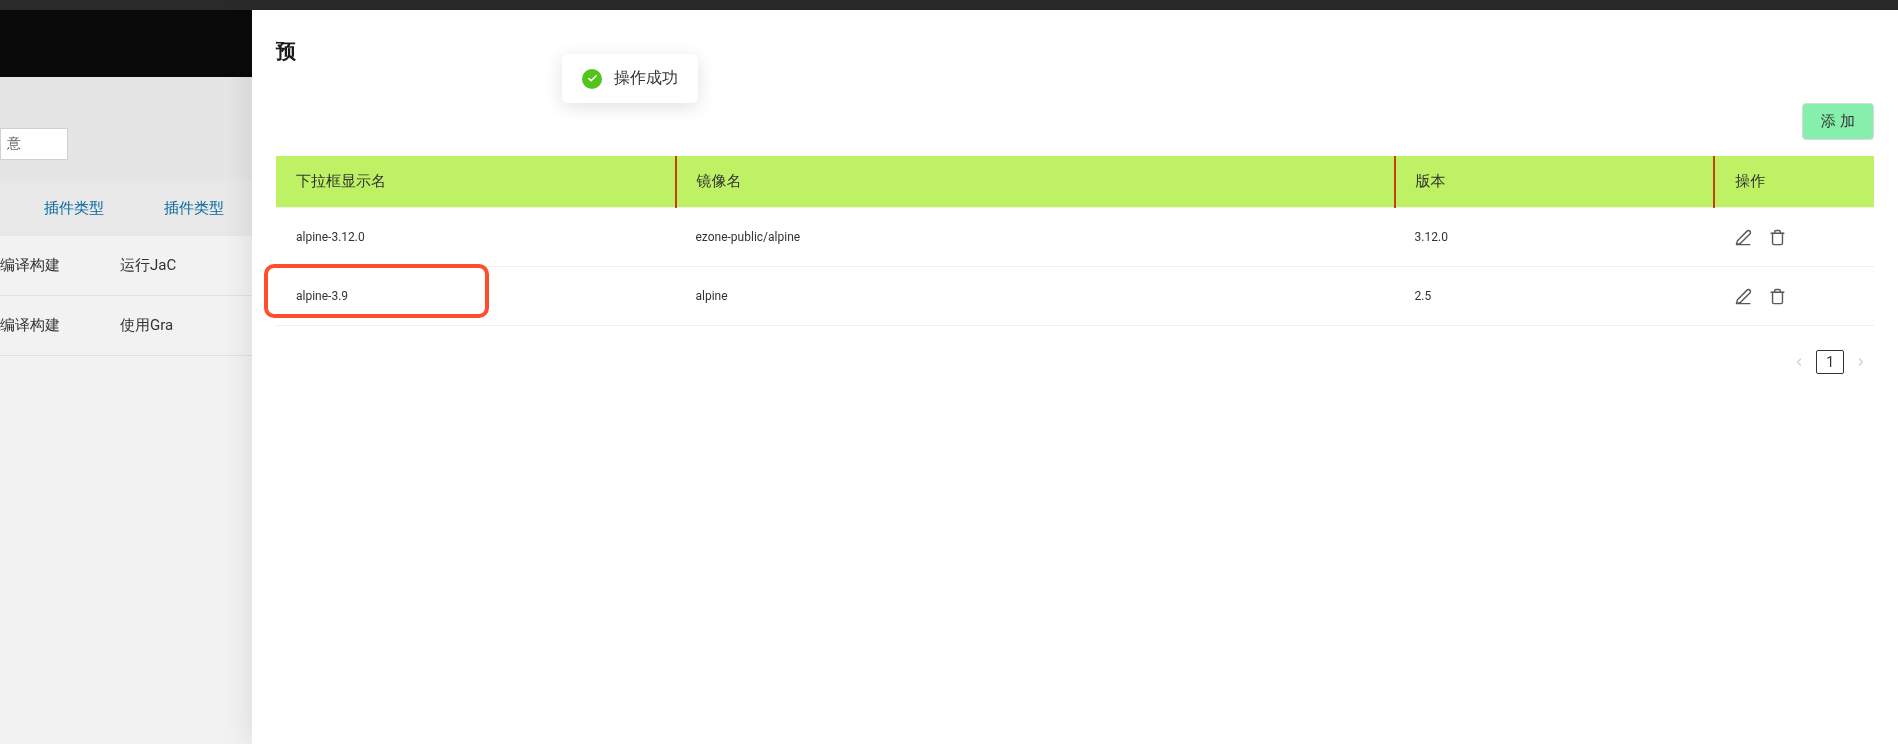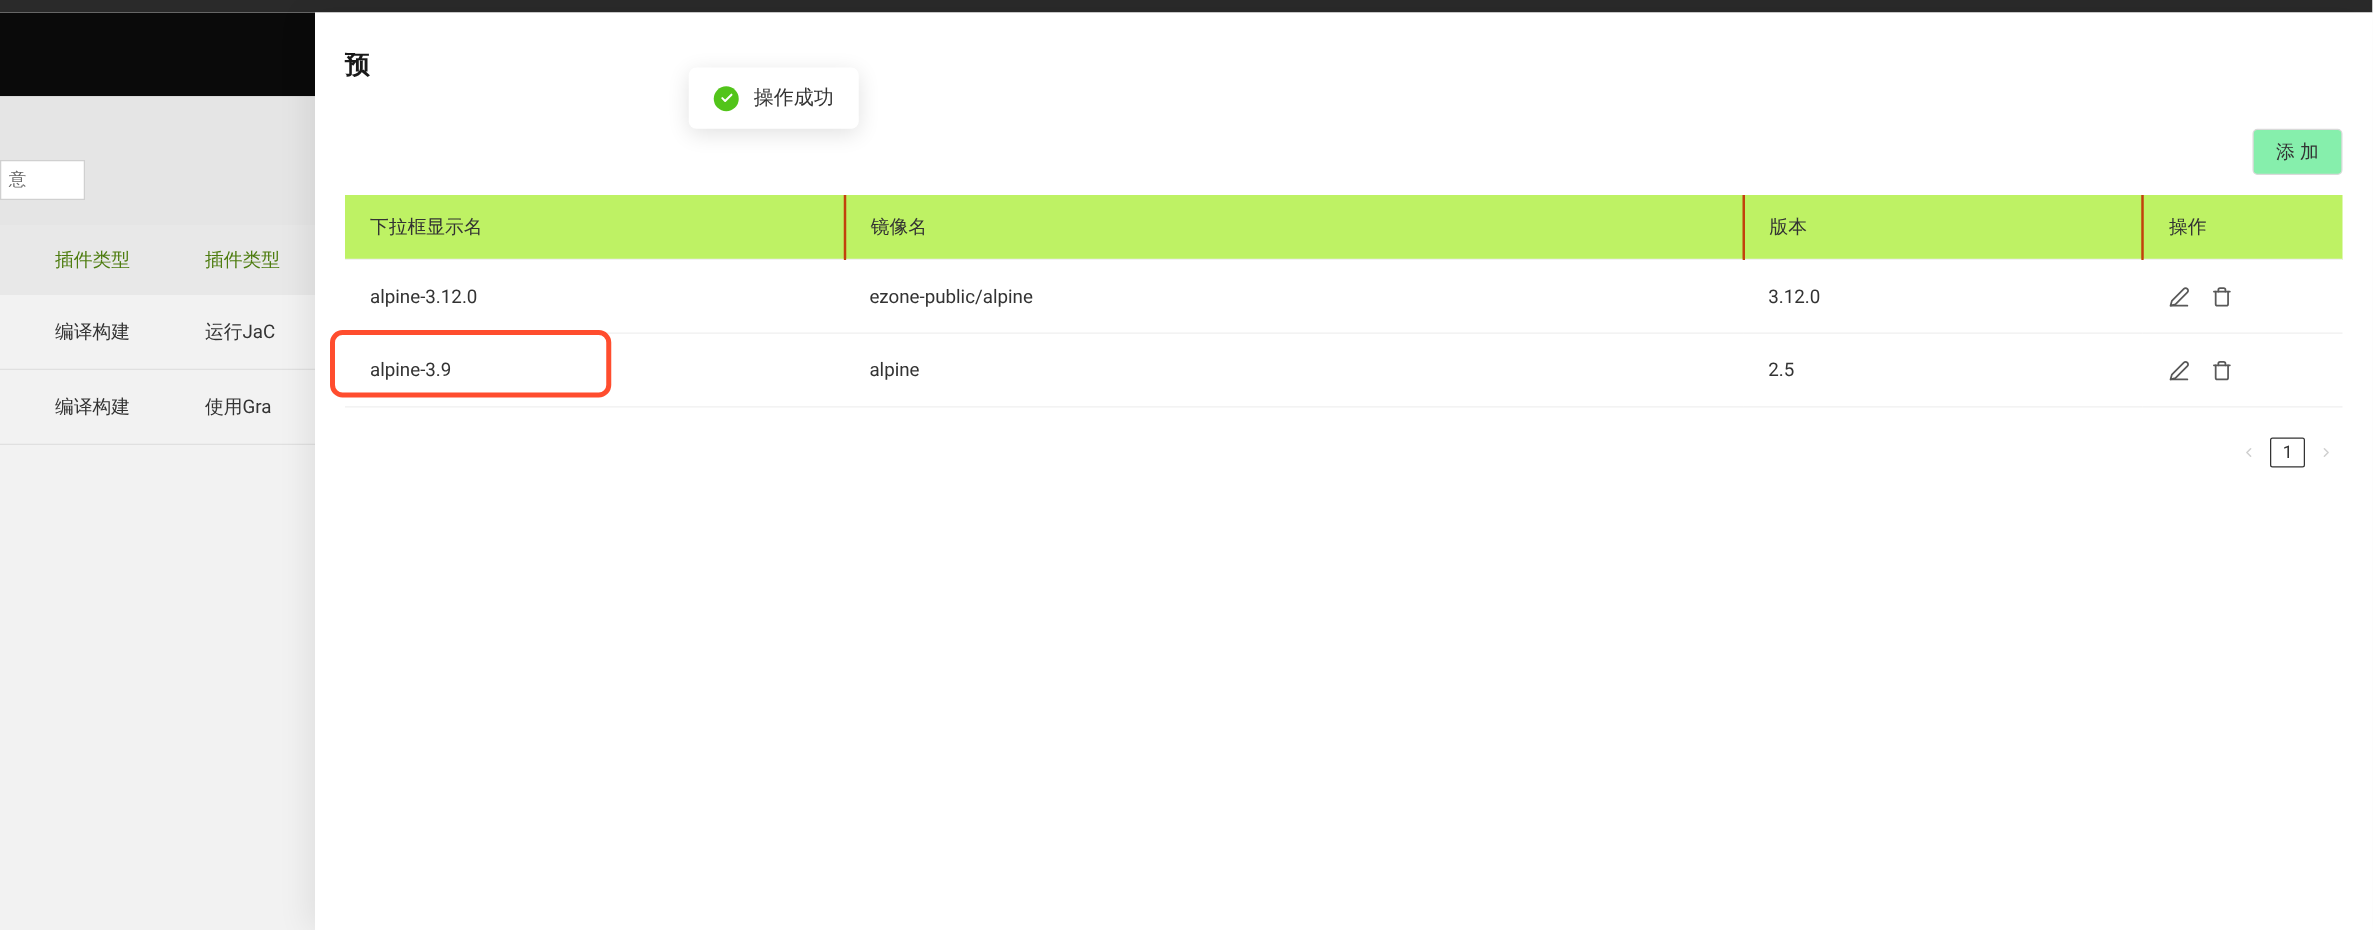--- a/index.html
+++ b/index.html
@@ -57,30 +57,29 @@
       left: 0;
       width: 252px;
       height: 56px;
       background: #e8e8e8;
       display: flex;
       align-items: center;
       padding-left: 44px;
       gap: 60px;
       font-weight: 500;
       font-size: 15px;
-      color: #4d7c0f;
+      color: #0369a1;
     }
     .bg-table-row {
       position: absolute;
       left: 0;
       width: 252px;
       height: 60px;
       display: flex;
       align-items: center;
-      padding-left: 44px;
       gap: 60px;
       font-size: 15px;
       color: #333;
       background: #f2f2f2;
       border-bottom: 1px solid #e0e0e0;
     }
     .bg-row-1 { top: 226px; }
     .bg-row-2 { top: 286px; }
     .bg-row-3 { top: 346px; }
     .modal-panel {
@@ -92,21 +91,21 @@
     }
     .panel-title {
       font-size: 20px;
       font-weight: 600;
       color: #1a1a1a;
       margin-bottom: 20px;
     }
     .toast {
       position: absolute;
       top: 44px;
-      left: 299px;
+      left: 310px;
       background: #fff;
       border-radius: 6px;
       box-shadow: 0 4px 18px rgba(0,0,0,0.12);
       padding: 14px 20px;
       display: flex;
       align-items: center;
       gap: 12px;
       font-size: 16px;
       color: #333;
       z-index: 100;
@@ -152,21 +151,21 @@
       font-weight: 500;
       font-size: 15px;
       color: #333;
       border-bottom: 1px solid #f0f0f0;
     }
     .data-table th.col-divider {
       border-left: 2px solid #c2410c;
     }
     .data-table td {
       padding: 20px 20px;
-      font-size: 15px;
+      font-size: 12px;
       color: #333;
       border-bottom: 1px solid #f0f0f0;
     }
     .col-name { width: 25%; }
     .col-image { width: 45%; }
     .col-version { width: 20%; }
     .col-action { width: 10%; }
     .action-cell {
       display: flex;
       gap: 16px;

